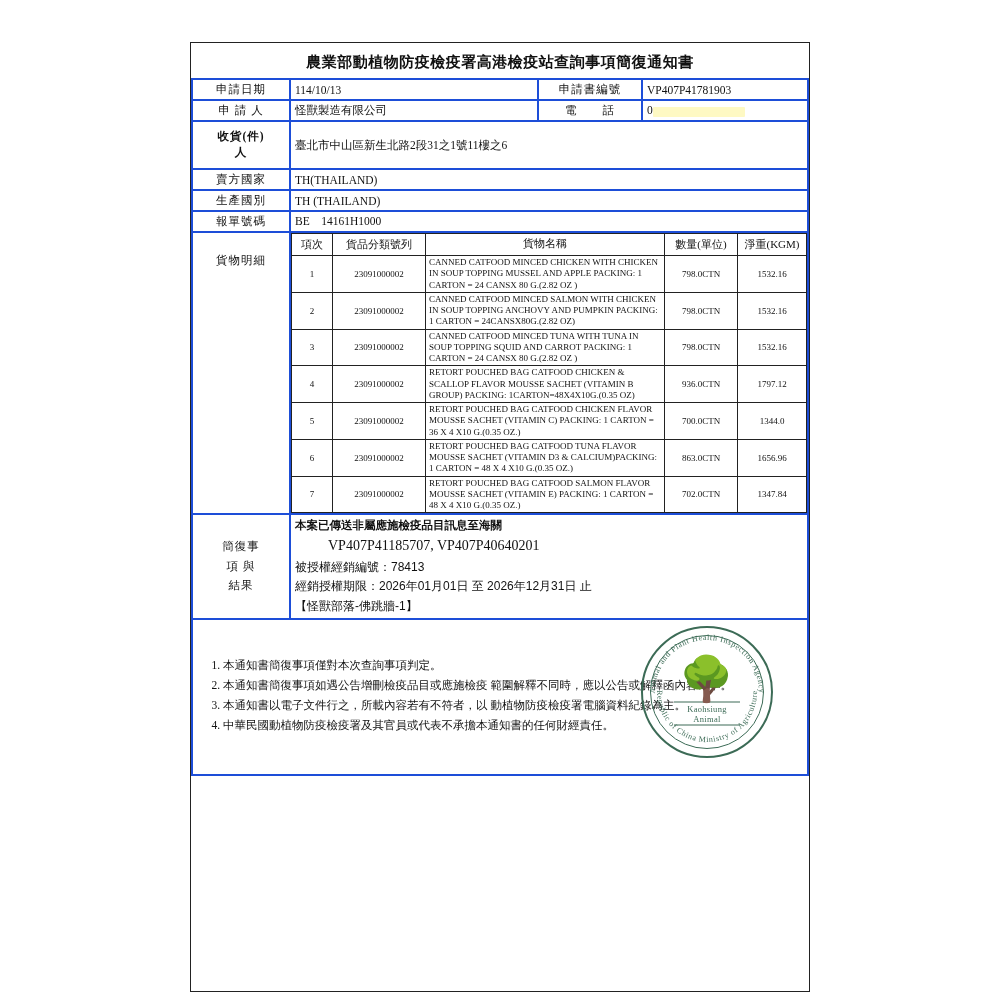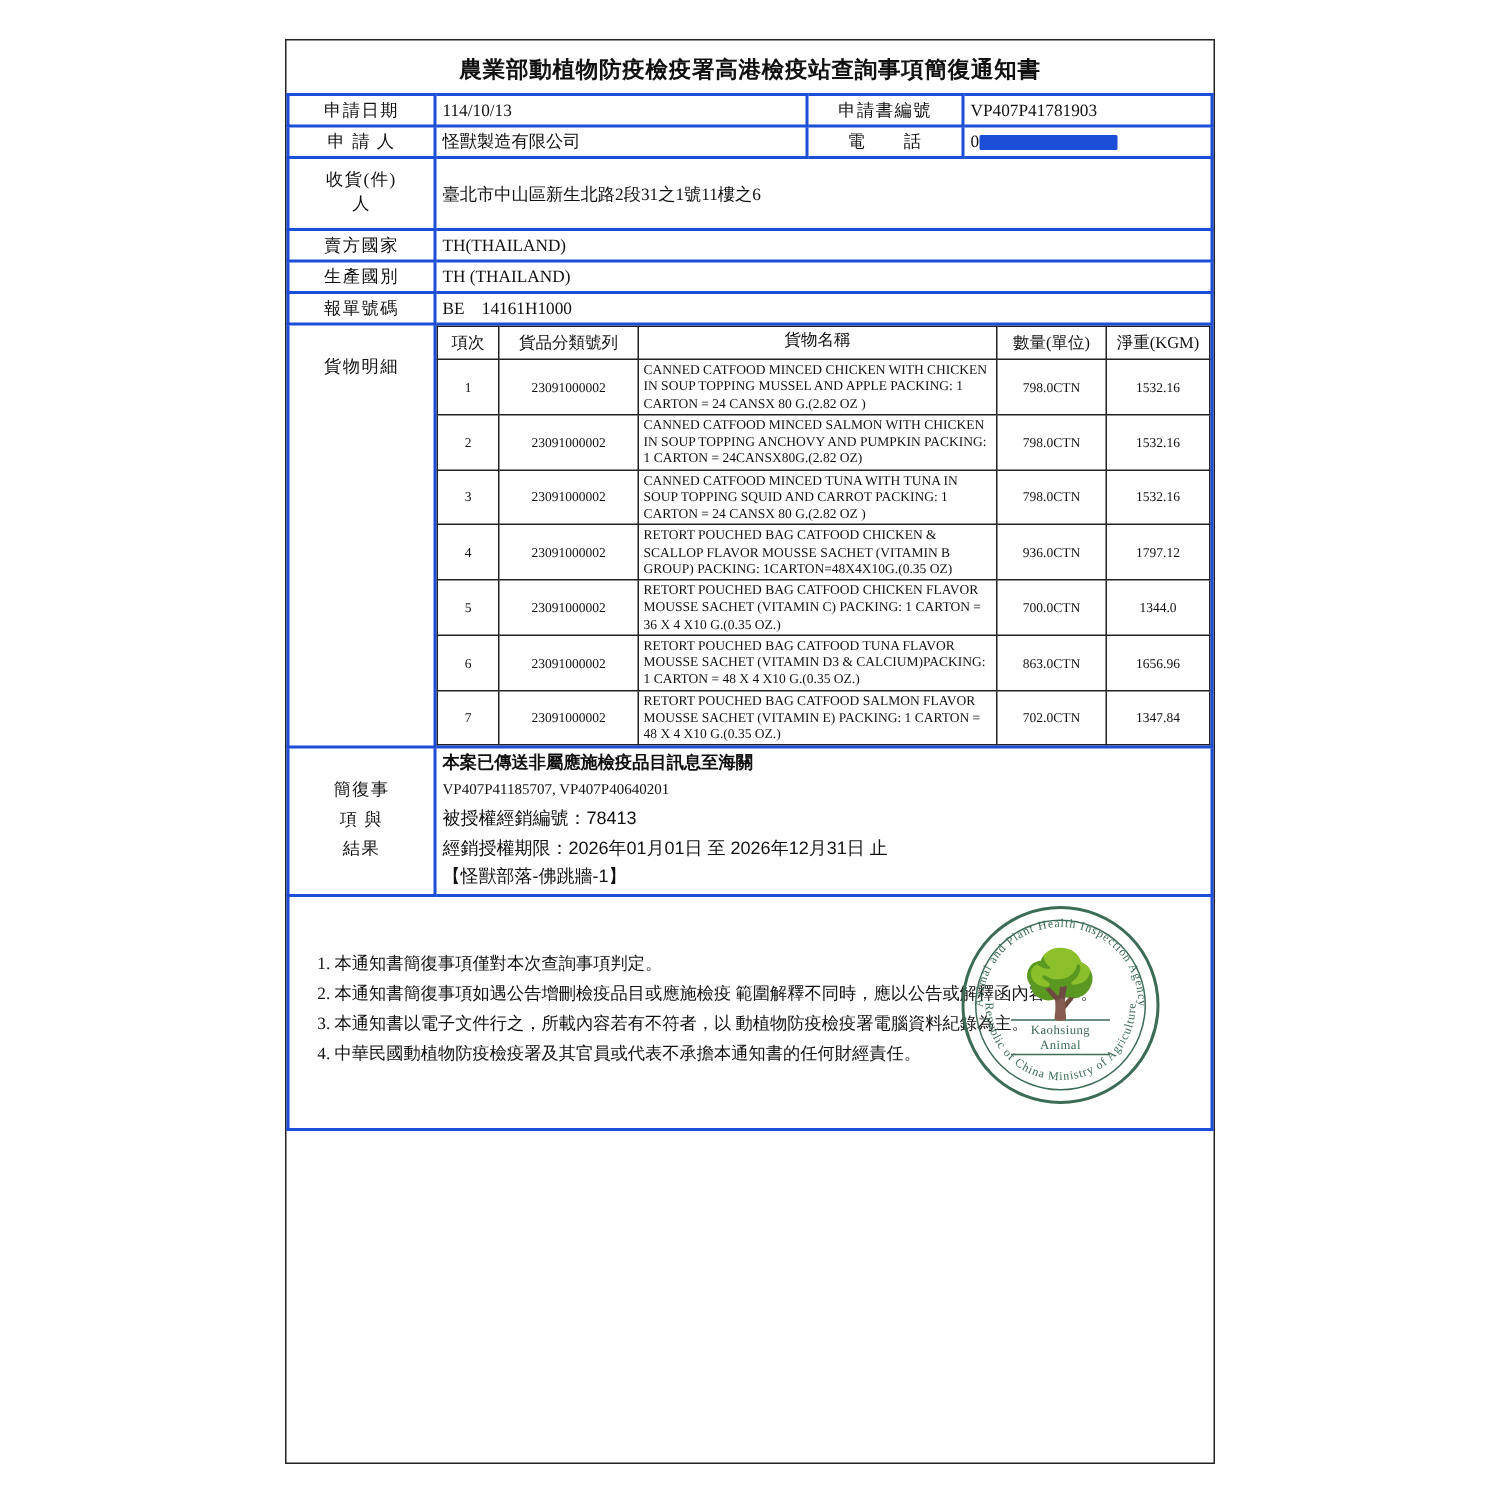--- a/index.html
+++ b/index.html
@@ -10,21 +10,21 @@
   body {
     width: 1000px;
     height: 1000px;
     font-family: "Liberation Serif", serif;
     color: #111;
     position: relative;
   }
   .page {
     position: absolute;
     left: 190px;
-    top: 26px;
+    top: 42px;
     width: 620px;
     height: 950px;
     border: 1px solid #222;
     box-sizing: border-box;
     background: #fff;
   }
   .doc-title {
     text-align: center;
     font-size: 15px;
     font-weight: bold;
@@ -57,24 +57,25 @@
     text-align: center;
     width: 94px;
     letter-spacing: 1px;
     white-space: nowrap;
   }
   .val {
     text-align: left;
   }
   .two-line {
     line-height: 1.35;
+    font-weight: bold;
   }
   .masked {
     display: inline-block;
-    background: #1d4ed8;
+    background: #fef9c3;
     color: transparent;
     border-radius: 1px;
     height: 10px;
     vertical-align: middle;
   }
   
   .goods-wrap {
     padding: 0;
   }
   table.goods {
@@ -115,22 +116,23 @@
   .result-body {
     padding: 4px 6px 6px 6px;
     line-height: 1.45;
   }
   .rb-top {
     font-size: 11.5px;
     font-weight: bold;
     margin-bottom: 2px;
   }
   .rb-codes {
-    font-size: 10px;
+    font-size: 14px;
     margin-bottom: 2px;
+    margin-left: 33px;
   }
   .rb-hl {
     font-family: "Liberation Sans", sans-serif;
     font-weight: normal;
     font-size: 12px;
     color: #111;
     line-height: 1.6;
   }
   
   .notes-cell {

